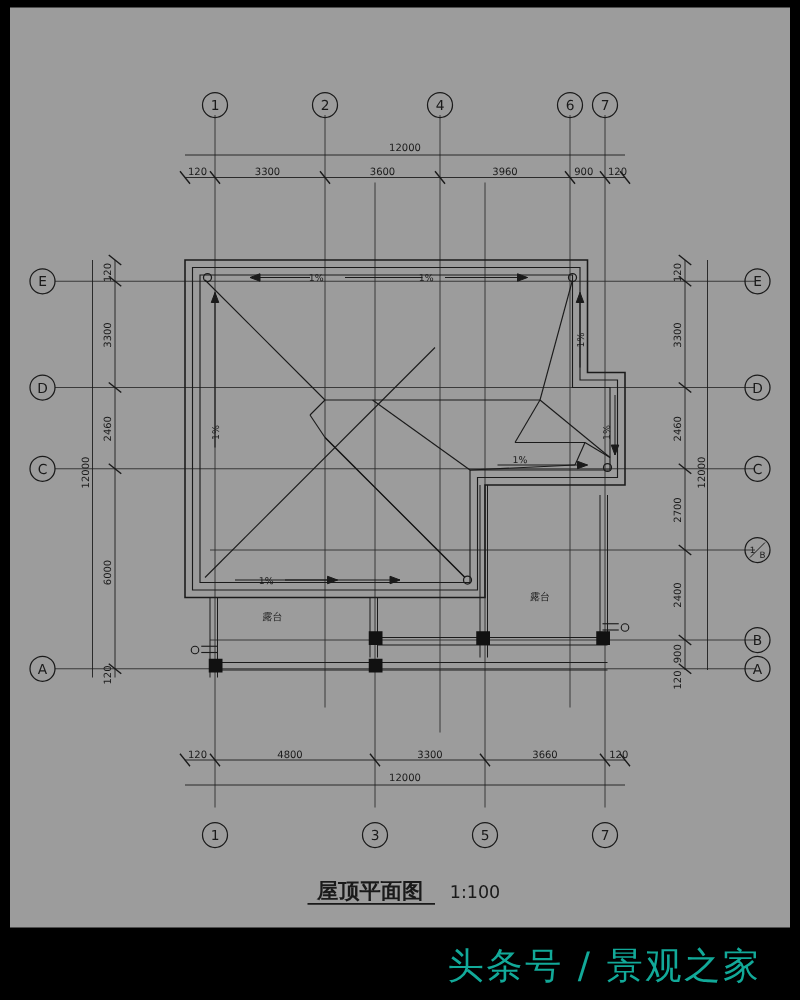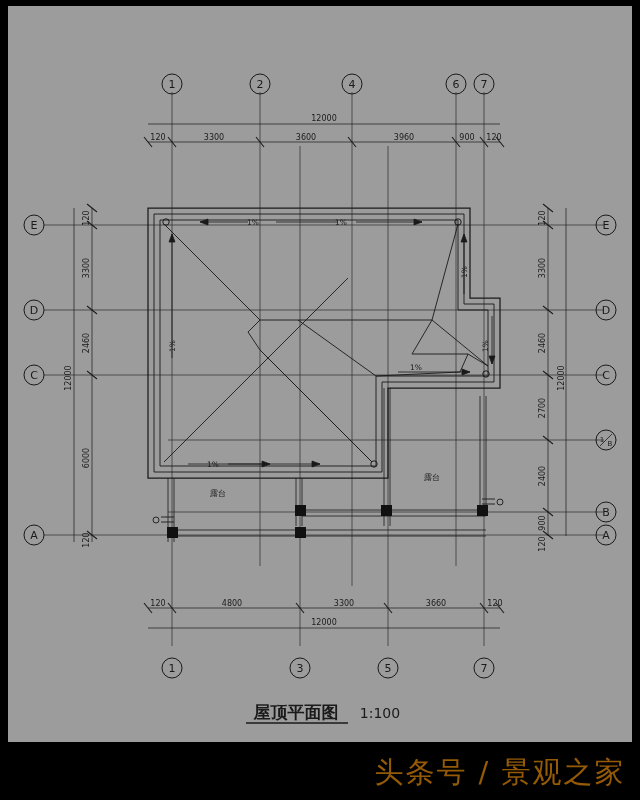--- a/index.html
+++ b/index.html
@@ -2,24 +2,24 @@
 <html><head>
 <meta charset="utf-8">
 <style>
   html,body{margin:0;padding:0;background:#000;}
   body{width:640px;height:800px;overflow:hidden;
        font-family:"Liberation Sans","DejaVu Sans",sans-serif;}
   #sheet{position:relative;width:640px;height:800px;background:#000;}
   #canvas{position:absolute;left:8px;top:6px;width:624px;height:736px;
           background:#9c9c9c;}
   #dwg{position:absolute;left:0;top:0;width:624px;height:736px;}
-  #watermark{position:absolute;left:370px;top:752px;width:260px;height:40px;
-             color:#a16207;font-size:29px;letter-spacing:2px;
+  #watermark{position:absolute;left:358px;top:752px;width:260px;height:40px;
+             color:#14b8a6;font-size:29px;letter-spacing:2px;
              font-family:"DejaVu Sans","Liberation Sans",sans-serif;
-             text-align:center;line-height:40px;opacity:.92;}
+             text-align:left;line-height:40px;opacity:.92;}
   #botbar{position:absolute;left:0;top:790px;width:640px;height:10px;background:#000;}
   text{font-family:"DejaVu Sans","Liberation Sans",sans-serif;fill:#1a1a1a;}
 </style>
 </head>
 <body>
 
 <div id="sheet">
   <div id="canvas">
     <svg id="dwg" viewBox="0 0 624 736">
 

